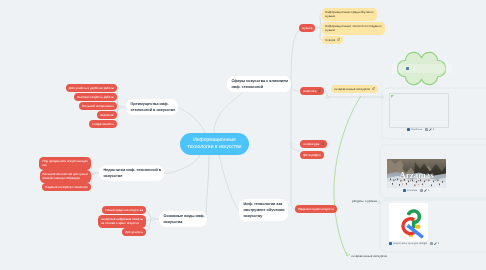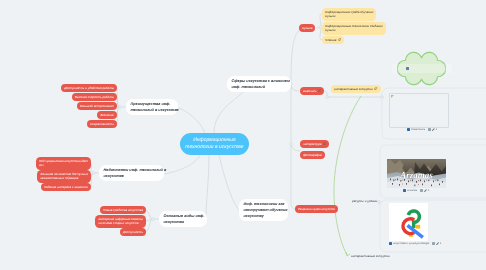--- a/index.html
+++ b/index.html
@@ -1,20 +1,20 @@
 <!DOCTYPE html>
 <html><head>
 <meta charset="utf-8">
 <title>mindmap</title>
 <style>
   html,body{margin:0;padding:0;}
   body{width:486px;height:270px;background:#eef2f4;overflow:hidden;
        font-family:"Liberation Sans", sans-serif;position:relative;
        -webkit-font-smoothing:antialiased;text-rendering:geometricPrecision;}
-  #stage{position:absolute;left:0;top:0;width:486px;height:238px;font-style:italic;}
+  #stage{position:absolute;left:0;top:0;width:486px;height:238px;}
   svg.links{position:absolute;left:0;top:0;width:486px;height:270px;overflow:visible;}
   .node{position:absolute;box-sizing:border-box;}
   .central,.white,.pill,.yel{white-space:pre;}
   .central{background:#4cc3fa;color:#ffffff;border-radius:11px;text-align:center;
      font-size:5px;line-height:1.5;display:flex;align-items:center;justify-content:center;}
   .white{background:#ffffff;border-radius:7px;color:#1d2b36;font-size:3.8px;line-height:1.65;
      padding:0 4.5px;display:flex;align-items:center;font-weight:bold;}
   .pill{background:#e8574b;color:#ffffff;border-radius:4.5px;font-size:3.05px;line-height:1.45;
      padding:2px 3px;display:inline-block;}
   .yel{background:#fde5a4;color:#3d3a2c;border-radius:4.5px;font-size:3.05px;line-height:1.45;

